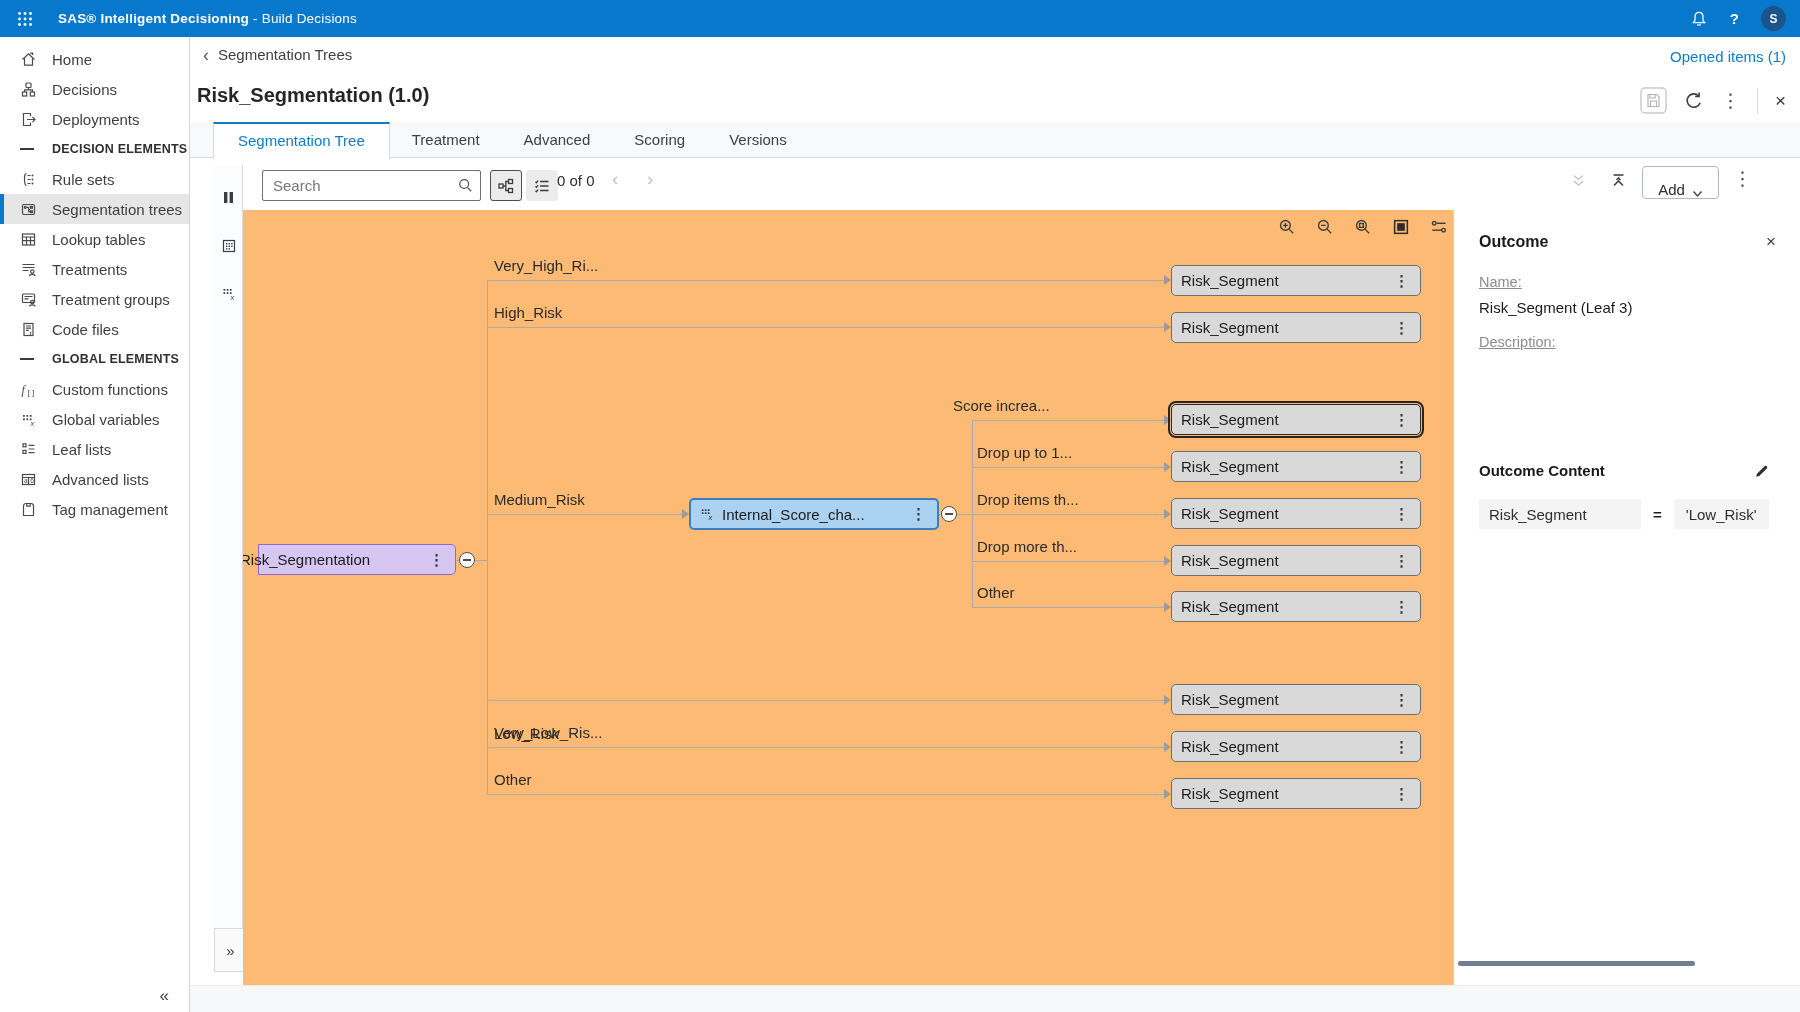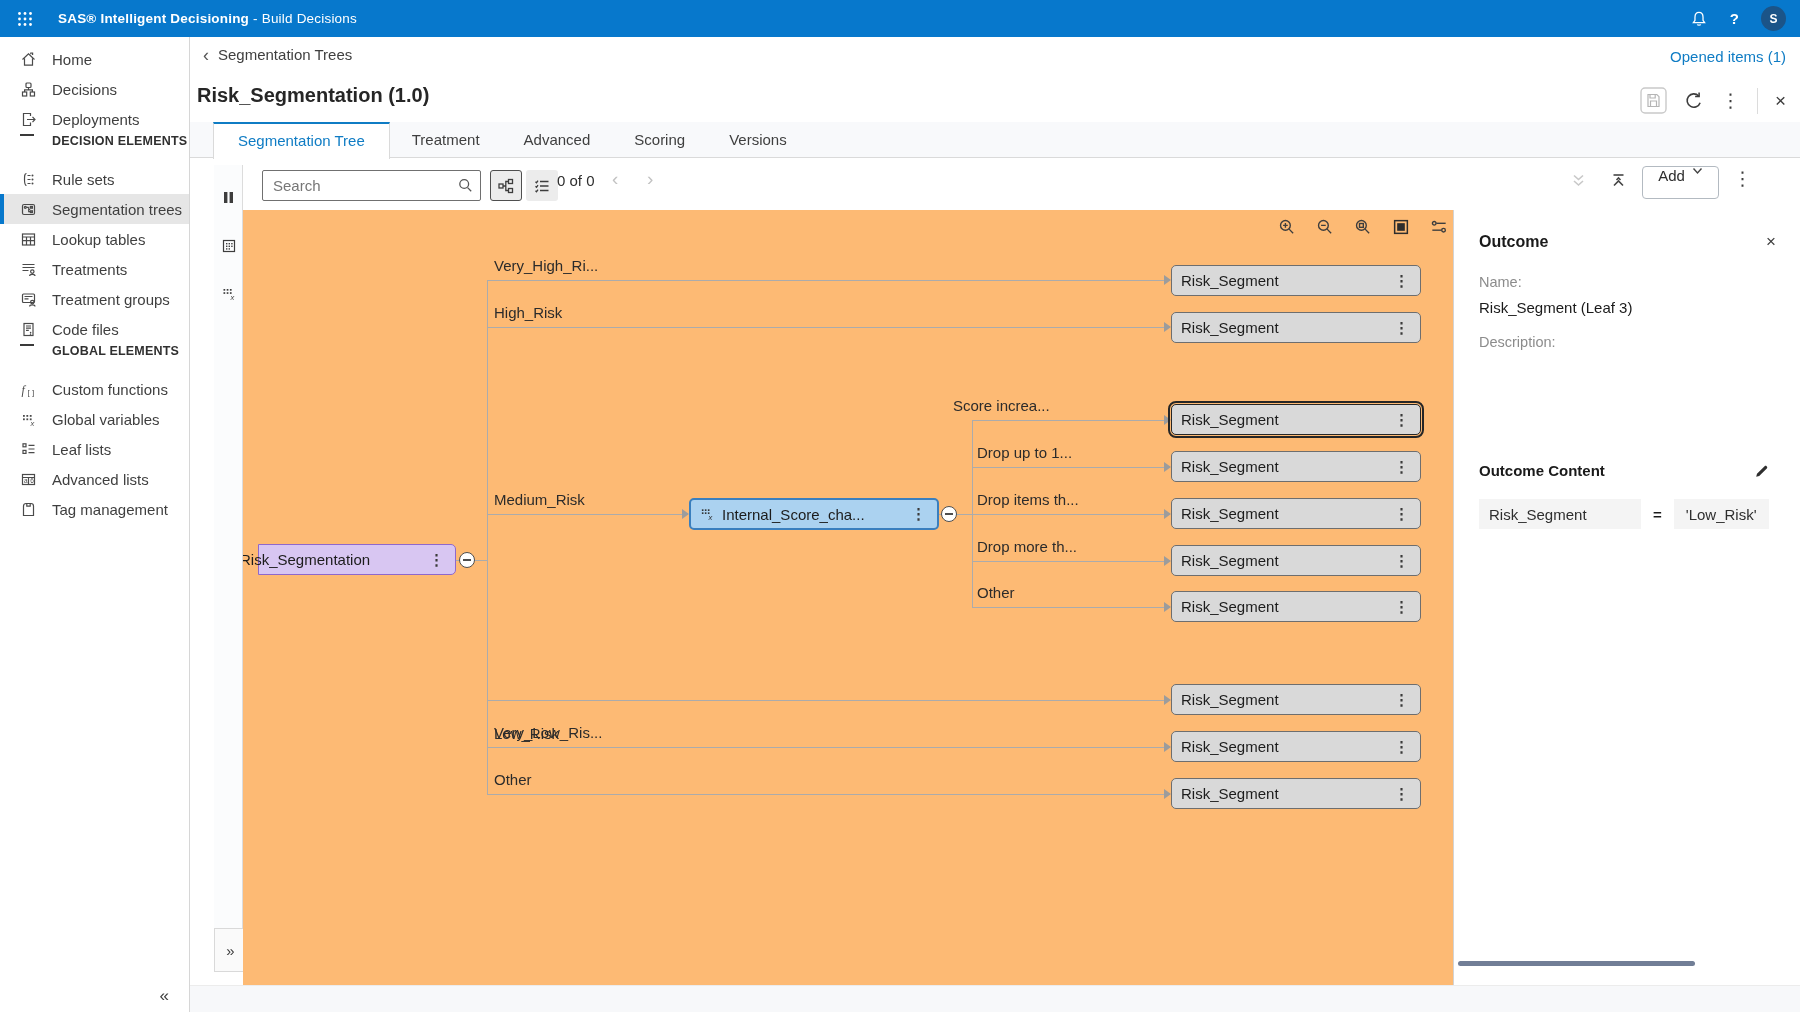--- a/index.html
+++ b/index.html
@@ -20,21 +20,21 @@
     font-size:12px; font-weight:bold; display:flex; align-items:center; justify-content:center; cursor:pointer;}
 
   
   .sidebar { position:absolute; left:0; top:37px; width:190px; height:975px; background:#fff;
     border-right:1px solid #D6D6D6; padding-top:7px; }
   .side-item { height:30px; display:flex; align-items:center; padding-left:20px; cursor:pointer;
     position:relative; font-size:15px; color:#3f3f3f; }
   .side-item.sel { background:#E6E6E6; }
   .side-item.sel::before { content:""; position:absolute; left:0; top:0; bottom:0; width:4px; background:#0778CC; }
   .si-icon { width:18px; margin-right:14px; display:flex; }
-  .side-section { height:30px; display:flex; padding-left:20px;
+  .side-section { height:30px; display:flex; align-items:center; padding-left:20px;
     font-size:12.5px; font-weight:bold; color:#303030; letter-spacing:.2px; }
   .side-section .dash { width:17px; margin-right:15px; }
   .side-section .dash i { display:block; width:14px; height:2px; background:#3a3a3a; }
   .side-collapse { position:absolute; bottom:6px; right:20px; font-size:17px; color:#3d3d3d; cursor:pointer;}
 
   
   .crumb-row { position:absolute; left:203px; top:46px; display:flex; align-items:center; gap:9px;
     font-size:15px; color:#3f3f3f; }
   .crumb-back { font-size:18px; color:#555; cursor:pointer; line-height:14px;}
   .opened-items { position:absolute; right:14px; top:48px; color:#0F7CC4; font-size:15px; cursor:pointer; }
@@ -56,21 +56,21 @@
   .search-wrap input { width:100%; height:100%; border:1px solid #707070; border-radius:2px;
     font-size:15px; padding:0 30px 0 10px; color:#2e2e2e; font-family:inherit; outline:none;}
   .search-wrap input::placeholder { color:#767676; }
   .search-icon { position:absolute; right:7px; top:7px; }
   .tg-btn { position:absolute; top:170px; width:32px; height:31px; background:#ECECEC; border-radius:3px;
     display:flex; align-items:center; justify-content:center; cursor:pointer; }
   .tg-btn.active { border:1.5px solid #4F4F4F; }
   .result-count { position:absolute; left:557px; top:172px; font-size:15px; color:#2e2e2e; }
   .pager { position:absolute; top:168px; font-size:19px; color:#C2C2C2; cursor:pointer; }
   .add-btn { position:absolute; left:1642px; top:166px; width:77px; height:33px; border:1px solid #B3BAC1;
-    border-radius:4px; background:#fff; display:flex; align-items:flex-start; justify-content:center; gap:7px;
+    border-radius:4px; background:#fff; display:flex; align-items:flex-end; justify-content:center; gap:7px;
     font-size:15px; color:#2e2e2e; cursor:pointer; }
 
   
   .strip { position:absolute; left:214px; top:165px; width:29px; height:807px; background:#FBFCFD;
     border-right:1px solid #DCDCDC; }
   .strip-icon { width:29px; height:30px; display:flex; align-items:center; justify-content:center; cursor:pointer; }
   .strip-expand { position:absolute; left:214px; top:928px; width:33px; height:44px; border:1px solid #D9D9D9;
     background:#FAFAFA; display:flex; align-items:center; justify-content:center; font-size:15px; color:#3d3d3d; cursor:pointer;}
 
   
@@ -95,21 +95,21 @@
   .collapse-circle { position:absolute; width:16px; height:16px; border:1.5px solid #4E4E4E; border-radius:50%;
     background:#fff; display:flex; align-items:center; justify-content:center; cursor:pointer; }
   .collapse-circle i { display:block; width:8px; height:1.5px; background:#4E4E4E; }
 
   
   .panel { position:absolute; left:1453px; top:210px; width:347px; height:775px; background:#fff;
     border-left:1px solid #D3D3D3; }
   .panel-head { display:flex; align-items:center; padding:22px 24px 0 25px; }
   .panel-title { font-size:16px; font-weight:bold; color:#1a1a1a; }
   .panel-close { margin-left:auto; font-size:17px; color:#3d3d3d; cursor:pointer; }
-  .p-label { font-size:14.5px; color:#8C8C8C; }
+  .p-label { font-size:14.5px; color:#8C8C8C;text-decoration:underline; }
   .p-name-label { margin:22px 0 0 25px; }
   .p-name-value { margin:9px 0 0 25px; font-size:15px; color:#1a1a1a; }
   .p-desc-label { margin:18px 0 0 25px; }
   .outcome-content { position:absolute; left:25px; right:30px; top:252px; }
   .oc-head { display:flex; align-items:center; }
   .oc-title { font-size:15px; font-weight:bold; color:#1a1a1a; }
   .oc-edit { margin-left:auto; cursor:pointer; }
   .assign-row { margin-top:20px; display:flex; align-items:center; }
   .assign-box { background:#F4F4F4; height:30px; display:flex; align-items:center; font-size:15px; color:#2e2e2e; }
   .assign-target { width:162px; padding:0 10px; }

